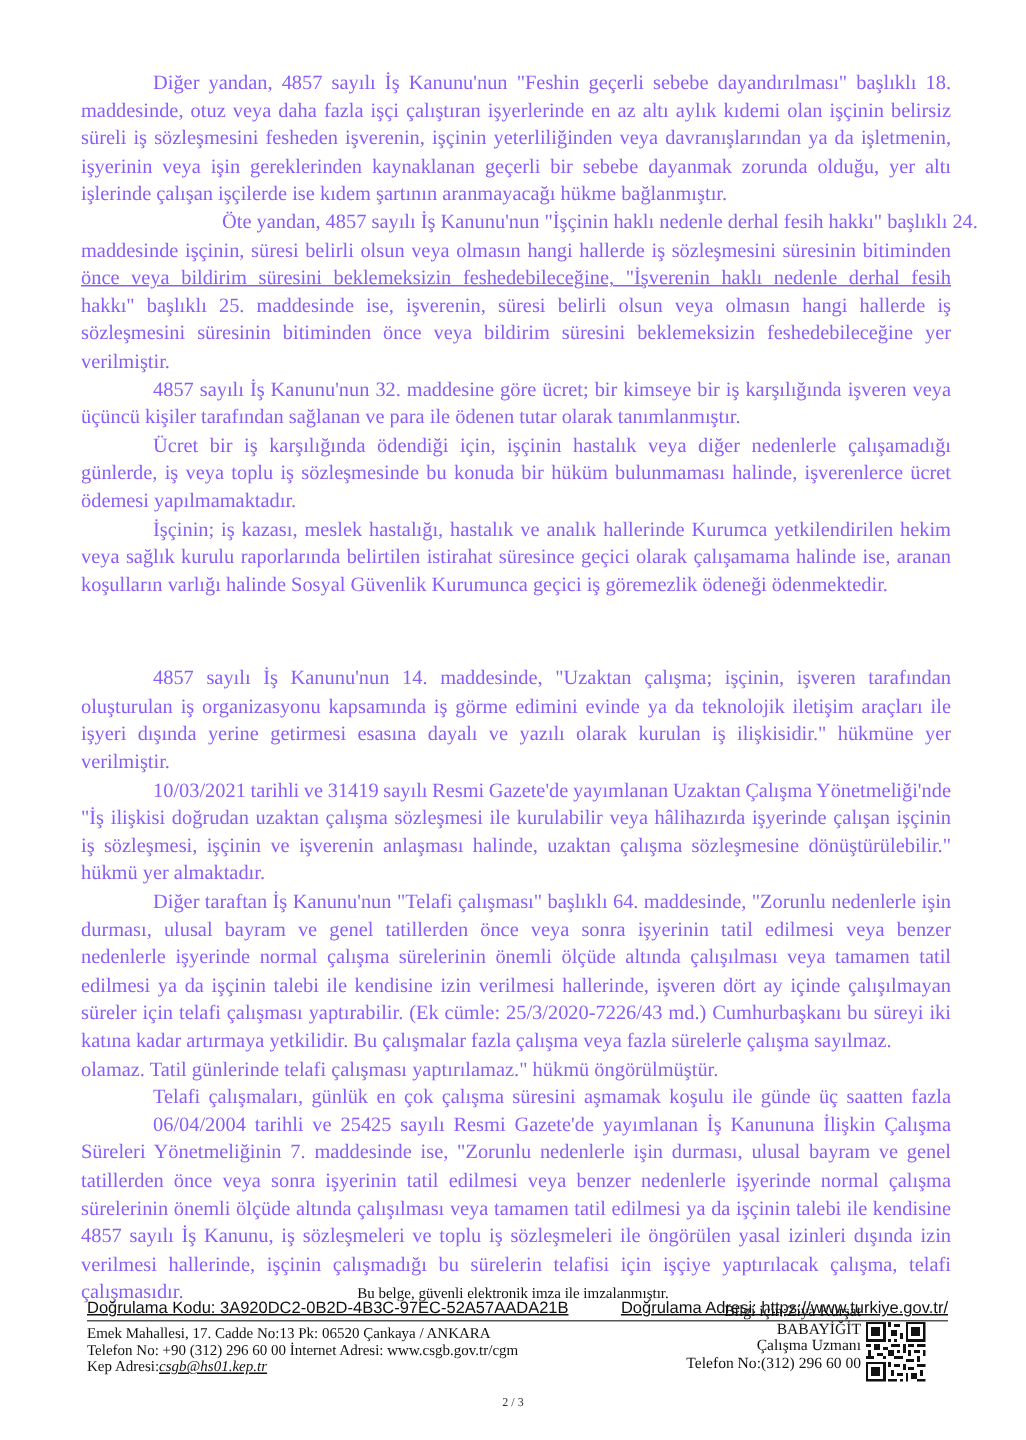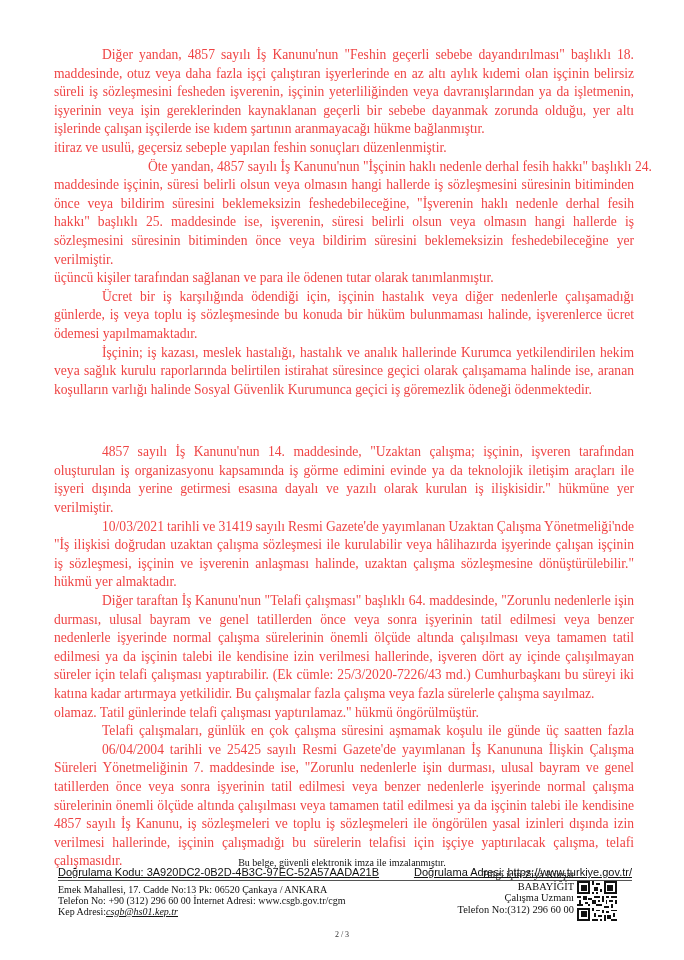--- a/index.html
+++ b/index.html
@@ -1,20 +1,20 @@
 <!DOCTYPE html>
 <html><head>
 <meta charset="utf-8">
 <style>
   html, body { margin:0; padding:0; background:#ffffff; }
   body { width:684px; height:960px; position:relative; overflow:hidden; }
   .page { position:absolute; left:0; top:0; width:684px; height:960px; background:#fff; }
   .body-text {
     position:absolute; left:54px; top:46px; width:580px;
-    font-family:"Liberation Serif", serif; font-size:13.6px; color:#ef4444;
+    font-family:"Liberation Serif", serif; font-size:13.6px; color:#8b5cf6;
   }
   .para { margin:0; }
   .line { display:block; height:18.6px; line-height:18.6px; white-space:nowrap; text-align:justify; text-align-last:justify; }
   .line.last { text-align-last:left; }
   .line.indent { padding-left:48px; }
   .footer-sig {
     position:absolute; left:0; width:684px; top:857px; text-align:center;
     font-family:"Liberation Serif", serif; font-size:10px; color:#111;
   }
   .footer-verify {
@@ -45,31 +45,31 @@
 <div class="page">
   <div class="body-text" id="body-text">
       <div class="para">
         <span class="line indent" style="white-space: nowrap; display: block;"><span style="white-space: nowrap; word-spacing: 0px;">Diğer yandan, 4857 sayılı İş Kanunu'nun "Feshin geçerli sebebe dayandırılması" başlıklı 18.</span></span>
         <span class="line" style="white-space: nowrap; display: block;"><span style="white-space: nowrap; word-spacing: 0px;">maddesinde, otuz veya daha fazla işçi çalıştıran işyerlerinde en az altı aylık kıdemi olan işçinin belirsiz</span></span>
         <span class="line" style="white-space: nowrap; display: block;"><span style="white-space: nowrap; word-spacing: 0px;">süreli iş sözleşmesini fesheden işverenin, işçinin yeterliliğinden veya davranışlarından ya da işletmenin,</span></span>
         <span class="line" style="white-space: nowrap; display: block;"><span style="white-space: nowrap; word-spacing: 0px;">işyerinin veya işin gereklerinden kaynaklanan geçerli bir sebebe dayanmak zorunda olduğu, yer altı</span></span>
         <span class="line last" style="white-space: nowrap; display: block;">işlerinde çalışan işçilerde ise kıdem şartının aranmayacağı hükme bağlanmıştır.</span>
       </div>
       <div class="para">
-        <span class="line last" style="white-space: nowrap; display: block;">itiraz ve usulü, geçersiz sebeple yapılan feshin sonuçları düzenlenmiştir.</span>
       </div>
       <div class="para">
         <span class="line indent" style="white-space: nowrap; display: block;"><span style="white-space: nowrap; word-spacing: 0px; margin-left: 46px;">Öte yandan, 4857 sayılı İş Kanunu'nun "İşçinin haklı nedenle derhal fesih hakkı" başlıklı 24.</span></span>
         <span class="line" style="white-space: nowrap; display: block;"><span style="white-space: nowrap; word-spacing: 0px;">maddesinde işçinin, süresi belirli olsun veya olmasın hangi hallerde iş sözleşmesini süresinin bitiminden</span></span>
-        <span class="line" style="white-space: nowrap; display: block;"><span style="white-space: nowrap; word-spacing: 0px;">önce veya bildirim süresini beklemeksizin feshedebileceğine, "İşverenin haklı nedenle derhal fesih</span></span>
+        <span class="line" style="white-space: nowrap; display: block; text-decoration: underline;"><span style="white-space: nowrap; word-spacing: 0px;">önce veya bildirim süresini beklemeksizin feshedebileceğine, "İşverenin haklı nedenle derhal fesih</span></span>
         <span class="line" style="white-space: nowrap; display: block;"><span style="white-space: nowrap; word-spacing: 0px;">hakkı" başlıklı 25. maddesinde ise, işverenin, süresi belirli olsun veya olmasın hangi hallerde iş</span></span>
         <span class="line" style="white-space: nowrap; display: block;"><span style="white-space: nowrap; word-spacing: 0px;">sözleşmesini süresinin bitiminden önce veya bildirim süresini beklemeksizin feshedebileceğine yer</span></span>
         <span class="line last" style="white-space: nowrap; display: block;">verilmiştir.</span>
       </div>
       <div class="para">
+        <span class="line indent" style="white-space: nowrap; display: block;"><span style="white-space: nowrap; word-spacing: 0px;">4857 sayılı İş Kanunu'nun 32. maddesine göre ücret; bir kimseye bir iş karşılığında işveren veya</span></span>
         <span class="line last" style="white-space: nowrap; display: block;">üçüncü kişiler tarafından sağlanan ve para ile ödenen tutar olarak tanımlanmıştır.</span>
       </div>
       <div class="para">
         <span class="line indent" style="white-space: nowrap; display: block;"><span style="white-space: nowrap; word-spacing: 0px;">Ücret bir iş karşılığında ödendiği için, işçinin hastalık veya diğer nedenlerle çalışamadığı</span></span>
         <span class="line" style="white-space: nowrap; display: block;"><span style="white-space: nowrap; word-spacing: 0px;">günlerde, iş veya toplu iş sözleşmesinde bu konuda bir hüküm bulunmaması halinde, işverenlerce ücret</span></span>
         <span class="line last" style="white-space: nowrap; display: block;">ödemesi yapılmamaktadır.</span>
       </div>
       <div class="para">
         <span class="line indent" style="white-space: nowrap; display: block;"><span style="white-space: nowrap; word-spacing: 0px;">İşçinin; iş kazası, meslek hastalığı, hastalık ve analık hallerinde Kurumca yetkilendirilen hekim</span></span>
         <span class="line" style="white-space: nowrap; display: block;"><span style="white-space: nowrap; word-spacing: 0px;">veya sağlık kurulu raporlarında belirtilen istirahat süresince geçici olarak çalışamama halinde ise, aranan</span></span>

